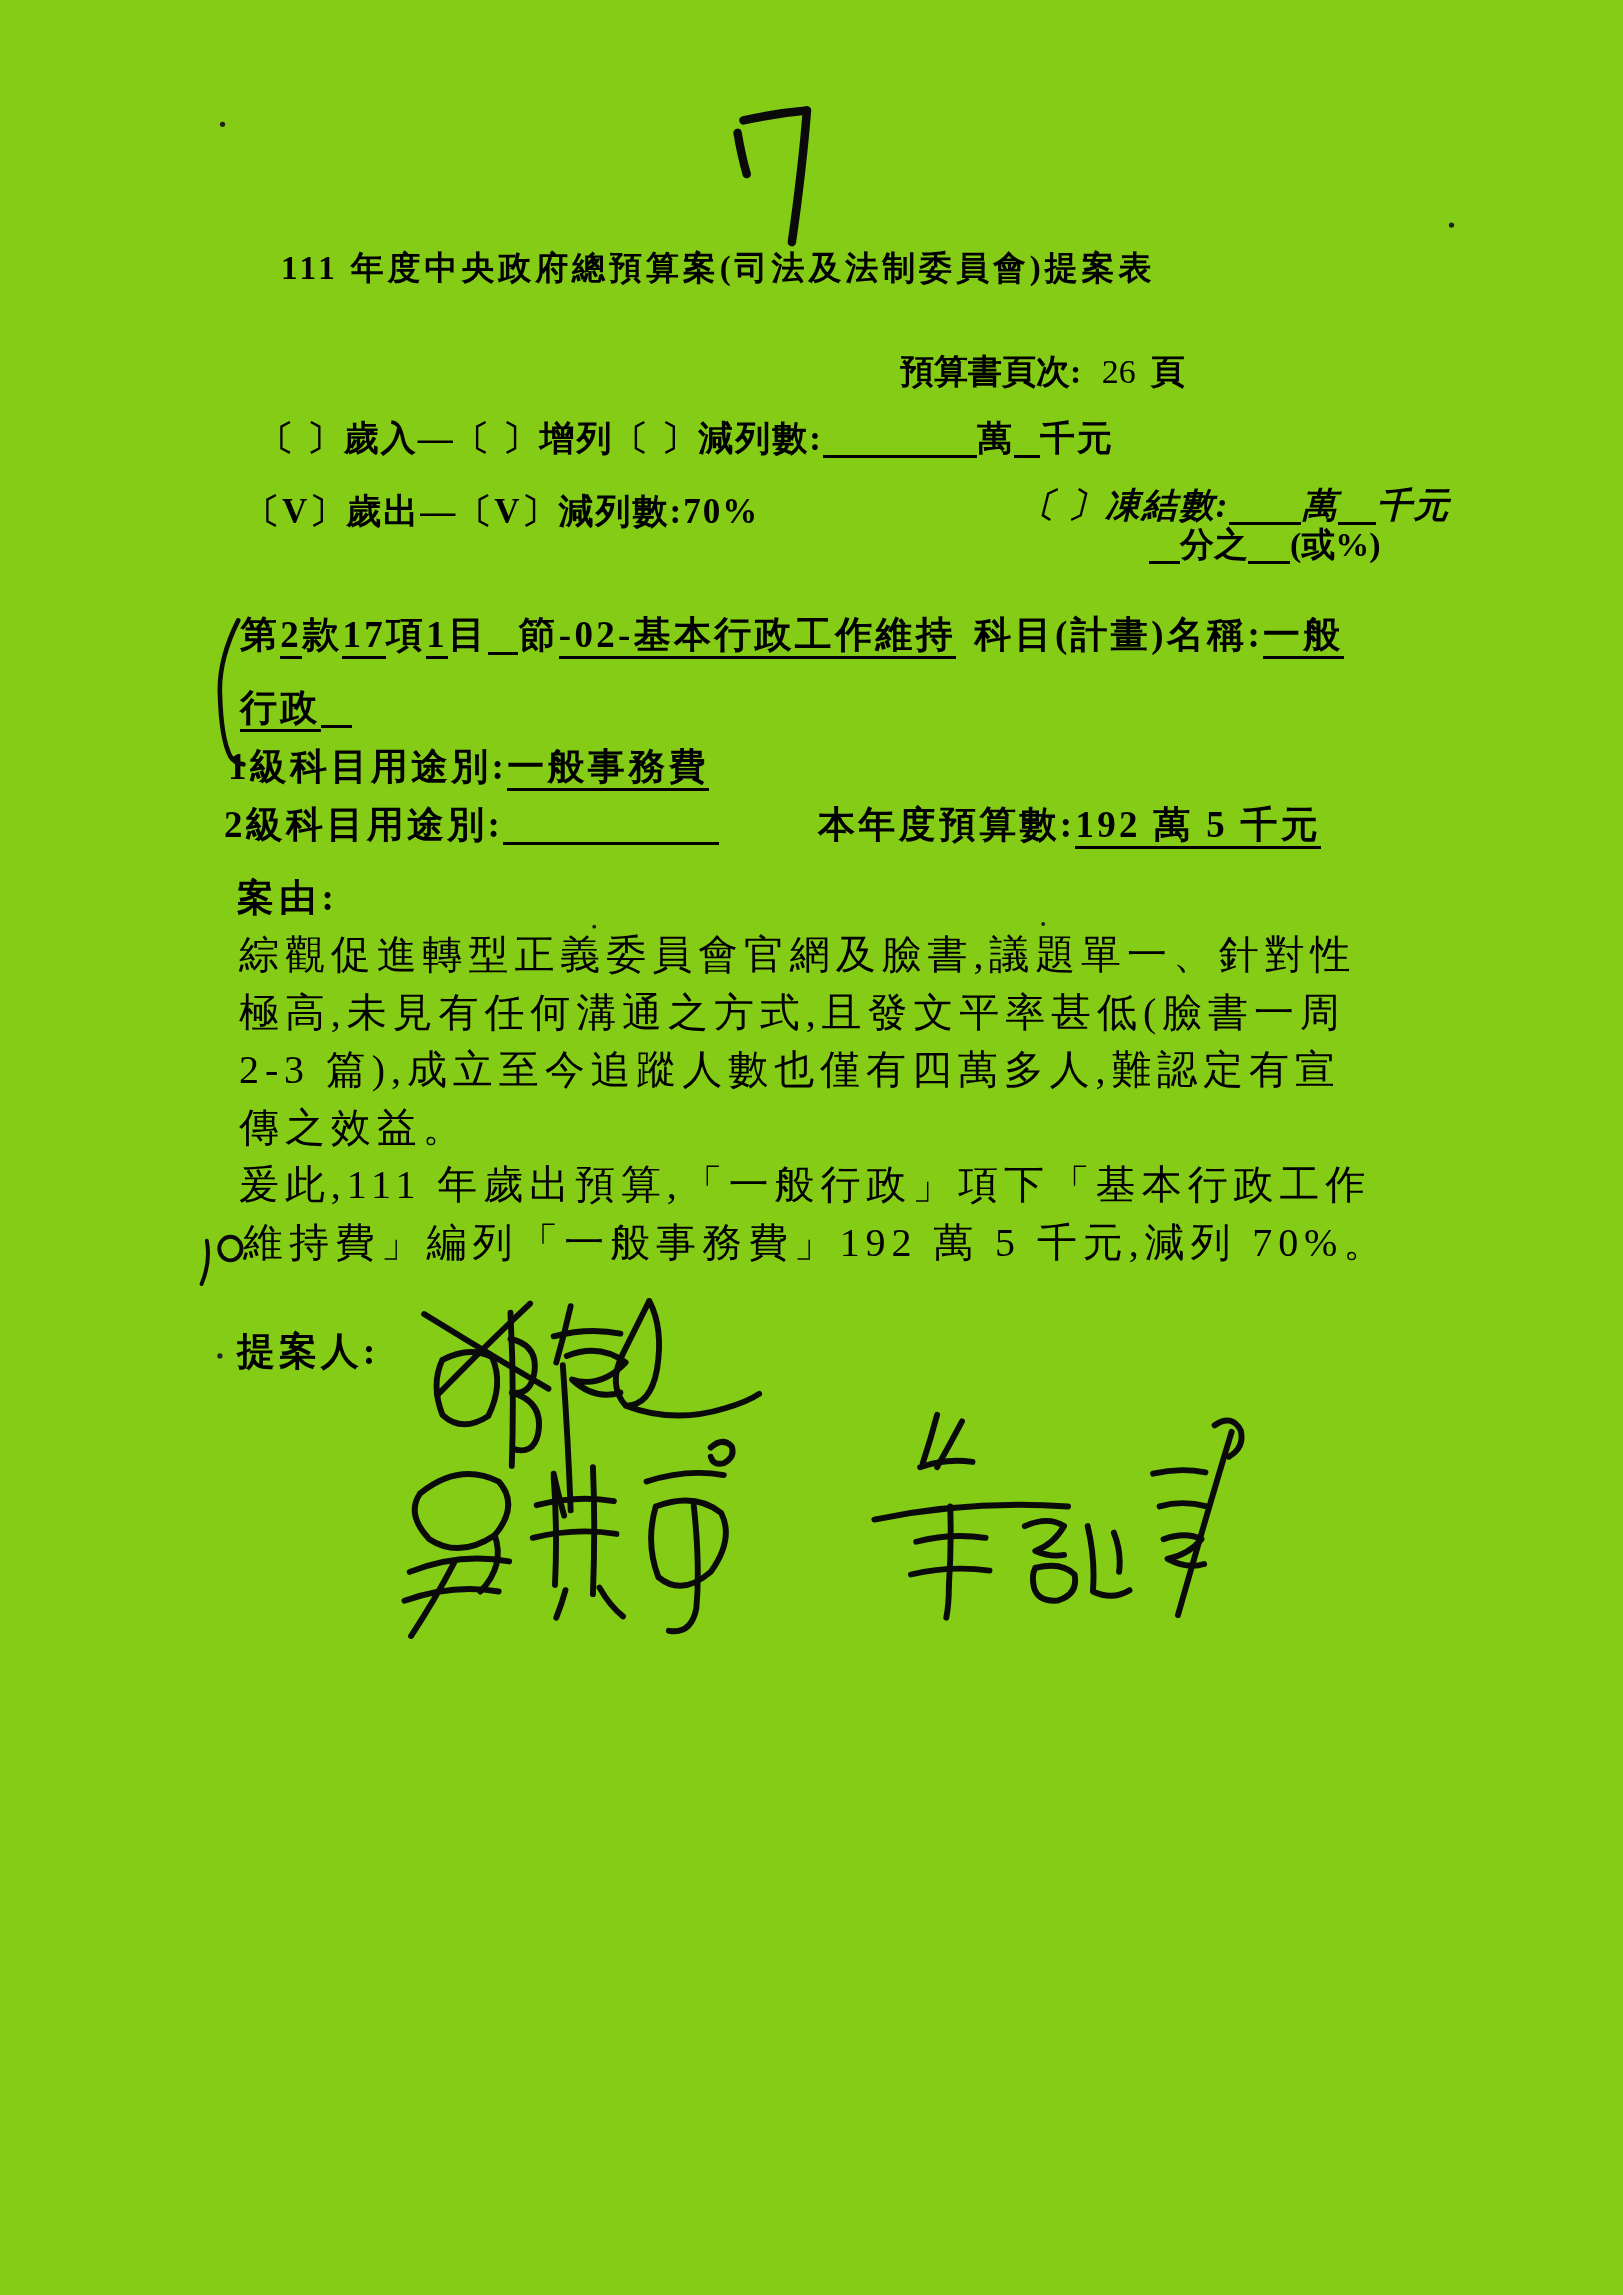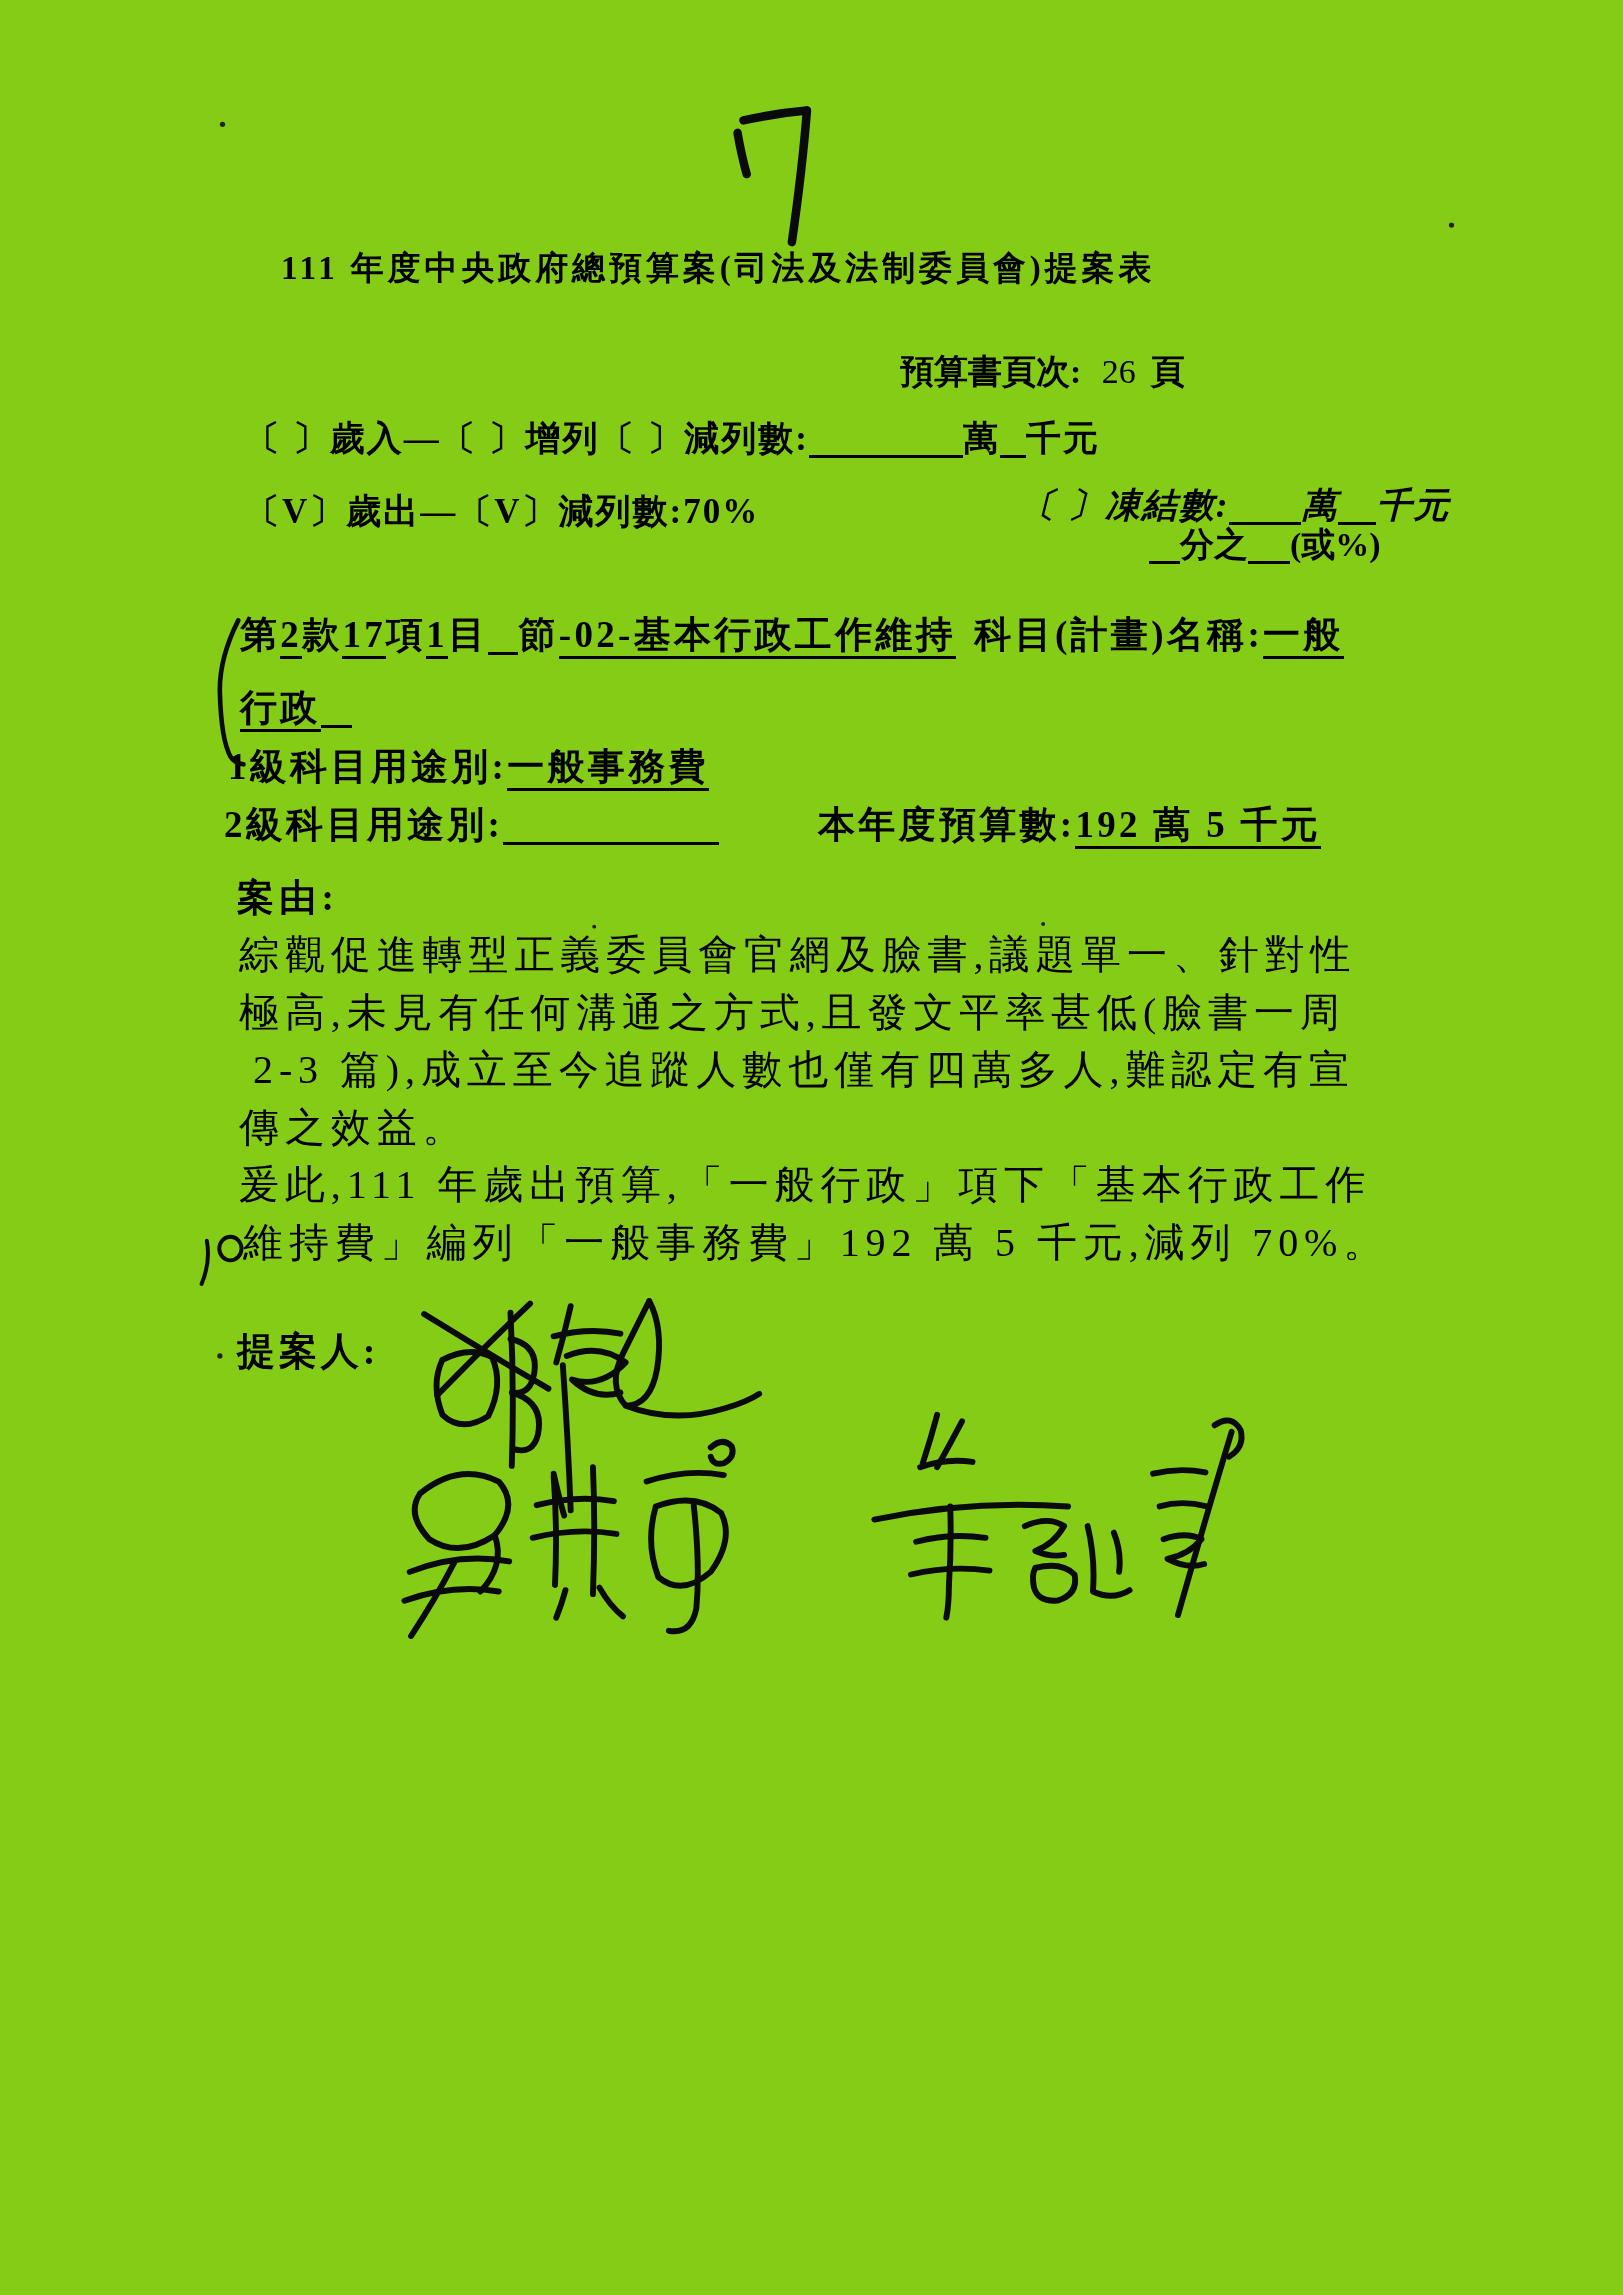--- a/index.html
+++ b/index.html
@@ -29,21 +29,21 @@
 <div class="page">
 
   <div class="line title" style="left:281px;top:250px;">111 年度中央政府總預算案(司法及法制委員會)提案表</div>
 
   <div class="line f52" style="left:900px;top:352px;">
     <span class="b">預算書頁次:</span>
     <span style="margin-left:11.8px;">26</span>
     <span class="b" style="margin-left:6.5px;">頁</span>
   </div>
 
-  <div class="line f54 b" style="left:245px;top:419px;font-family:Liberation Serif, serif;">
+  <div class="line f54 b" style="left:259px;top:419px;font-family:Liberation Serif, serif;">
     <span>〔 〕歲入—〔 〕增列〔 〕減列數:</span><span class="bl" style="width:154px;"></span><span>萬</span><span class="bl" style="width:26px;"></span><span>千元</span>
   </div>
 
   <div class="line f54 b" style="left:245px;top:492px;">
     <span>〔V〕歲出—〔V〕減列數:70%</span>
   </div>
   <div class="line f54 b" style="left:1020px;top:486px;font-style:italic;">
     <span>〔 〕凍結數:</span><span class="bl" style="width:72px;"></span><span>萬</span><span class="bl" style="width:38px;"></span><span>千元</span>
   </div>
 
@@ -63,21 +63,21 @@
   <div class="line f56 b" style="left:224px;top:804px;">
     <span>2級科目用途別:</span><span class="bl" style="width:216px;"></span>
   </div>
   <div class="line f56 b" style="left:818px;top:804px;">
     <span>本年度預算數:</span><span class="u">192 萬 5 千元</span>
   </div>
 
   <div class="line f56 b" style="left:237px;top:877px;letter-spacing:5.2px;">案由:</div>
   <div class="line body-txt" style="left:239px;top:990px;">極高,未見有任何溝通之方式,且發文平率甚低(臉書一周</div>
   <div class="line body-txt" style="left:239px;top:932px;">綜觀促進轉型正義委員會官網及臉書,議題單一、針對性</div>
-  <div class="line body-txt" style="left:253px;top:1047px;">2-3 篇),成立至今追蹤人數也僅有四萬多人,難認定有宣</div>
+  <div class="line body-txt" style="left:239px;top:1047px;">2-3 篇),成立至今追蹤人數也僅有四萬多人,難認定有宣</div>
   <div class="line body-txt" style="left:239px;top:1105px;">傳之效益。</div>
   <div class="line body-txt" style="left:239px;top:1162px;">爰此,111 年歲出預算,「一般行政」項下「基本行政工作</div>
   <div class="line body-txt" style="left:243px;top:1220px;">維持費」編列「一般事務費」192 萬 5 千元,減列 70%。</div>
 
   <div class="line f58 b" style="left:237px;top:1330px;letter-spacing:3.9px;">提案人:</div>
 
   <svg class="hw-svg" width="1623" height="2295" viewBox="0 0 2480 3507">
 
     <g style="stroke-width:13px;">
       <path d="M1127 203 Q1133 238 1141 266"></path>

